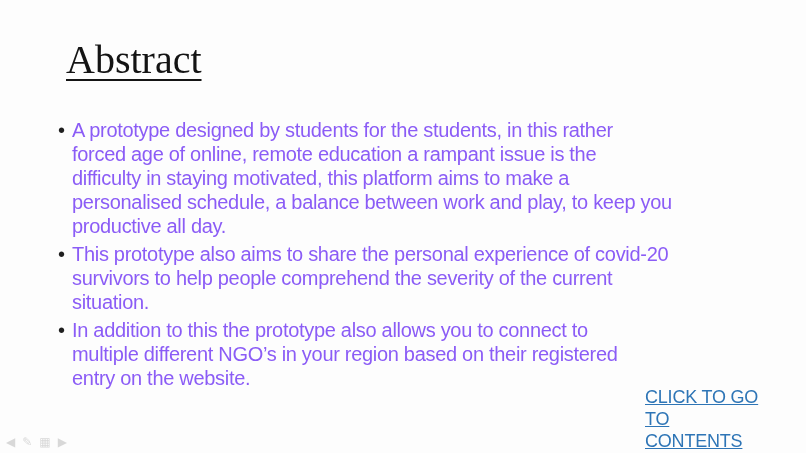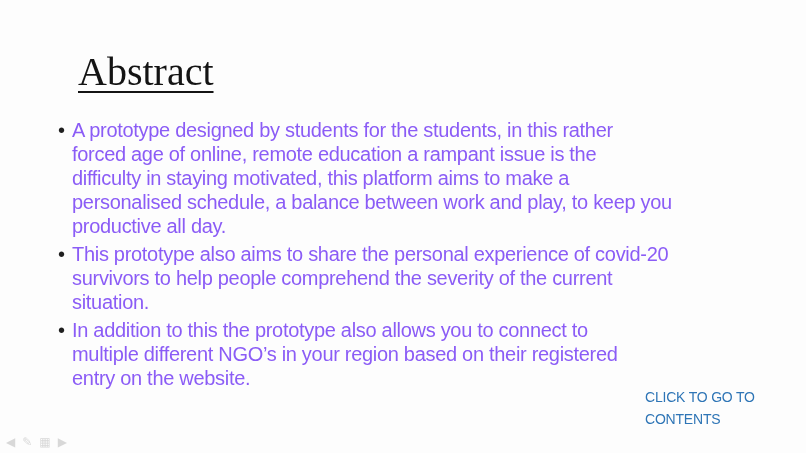--- a/index.html
+++ b/index.html
@@ -12,21 +12,21 @@
     width: 806px;
     height: 453px;
     background: #fdfdfd;
     overflow: hidden;
     font-family: "Liberation Sans", sans-serif;
   }
   .title {
     position: absolute;
     left: 66px;
     top: 36px;
-    margin: 12px;
+    margin: 0;
     font-family: "Liberation Serif", serif;
     font-weight: 400;
     font-size: 40px;
     line-height: 1.2;
     color: #141414;
     text-decoration: underline;
     text-decoration-thickness: 2px;
     text-underline-offset: 6px;
   }
   .content {
@@ -57,24 +57,25 @@
     line-height: 24px;
     letter-spacing: -0.3px;
     color: #8b5cf6;
   }
   .nav-link {
     position: absolute;
     left: 645px;
     top: 386px;
     width: 130px;
     white-space: pre-line;
-    font-size: 14px;
+    font-size: 18px;
     line-height: 22px;
     letter-spacing: -0.2px;
     color: #2e75b6;
+    text-decoration: underline;
     cursor: pointer;
   }
   .toolbar {
     position: absolute;
     left: 6px;
     top: 435px;
     display: flex;
     gap: 7px;
     align-items: center;
   }

